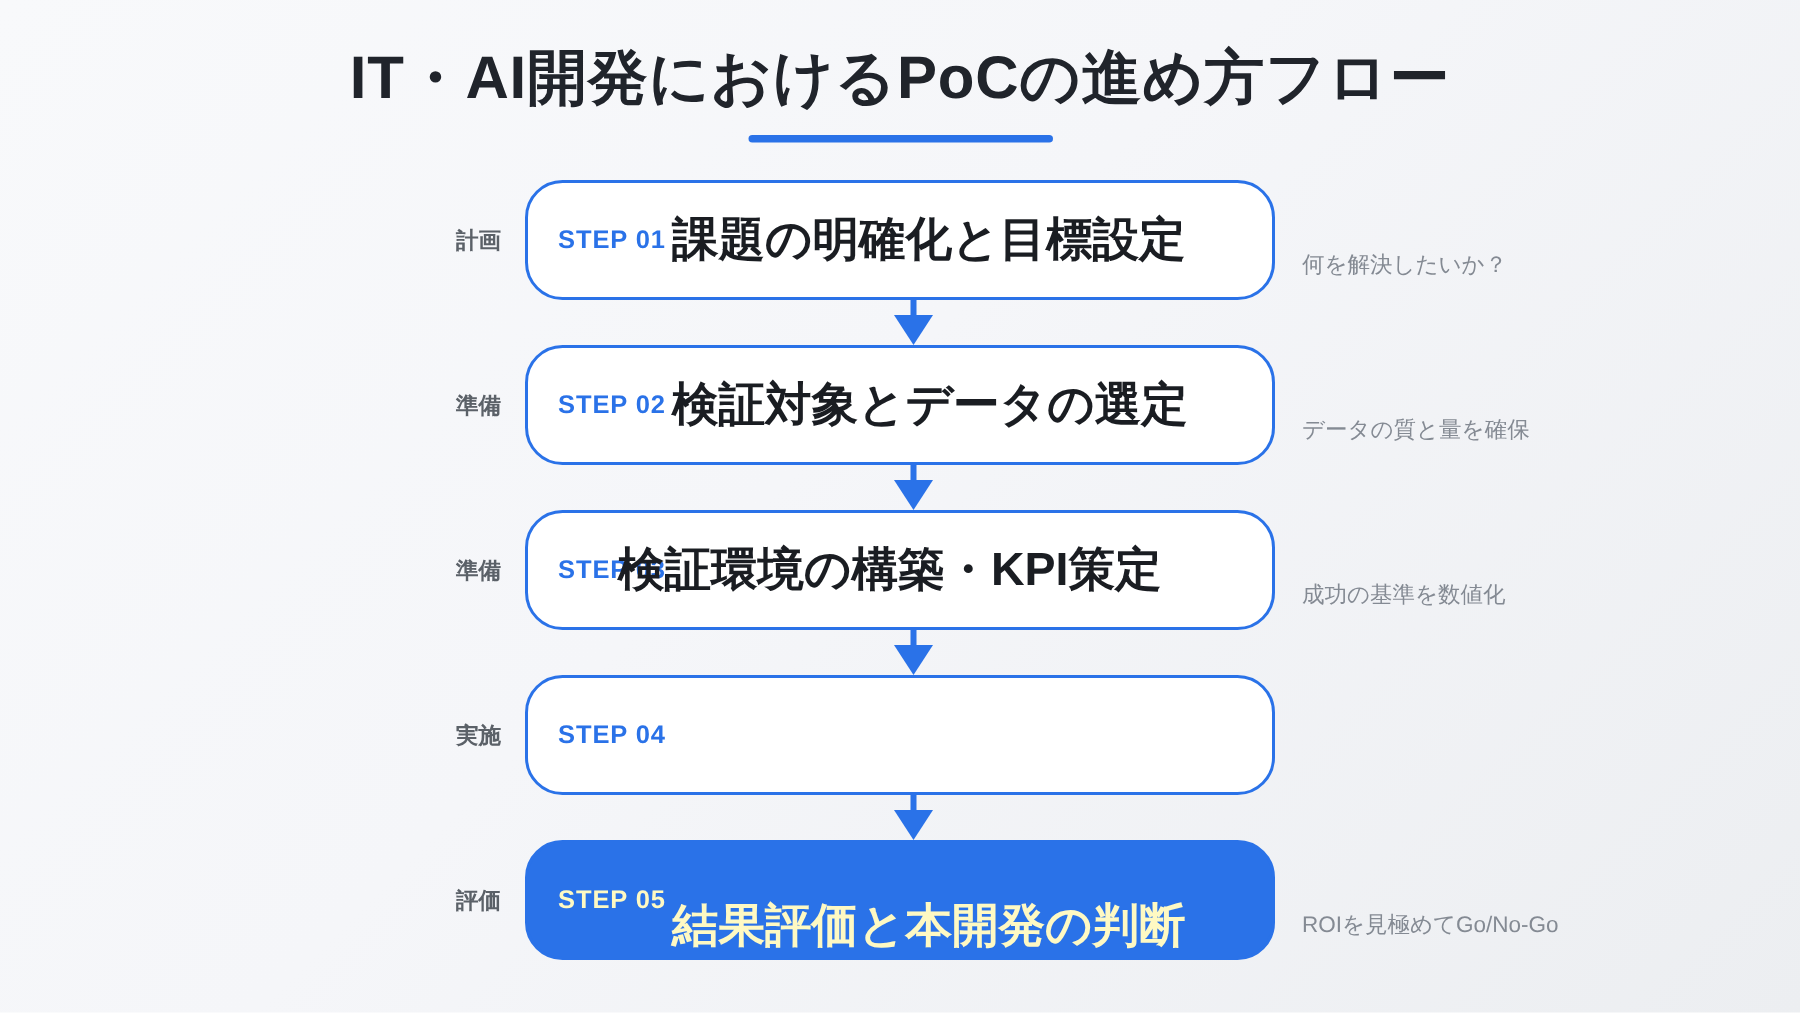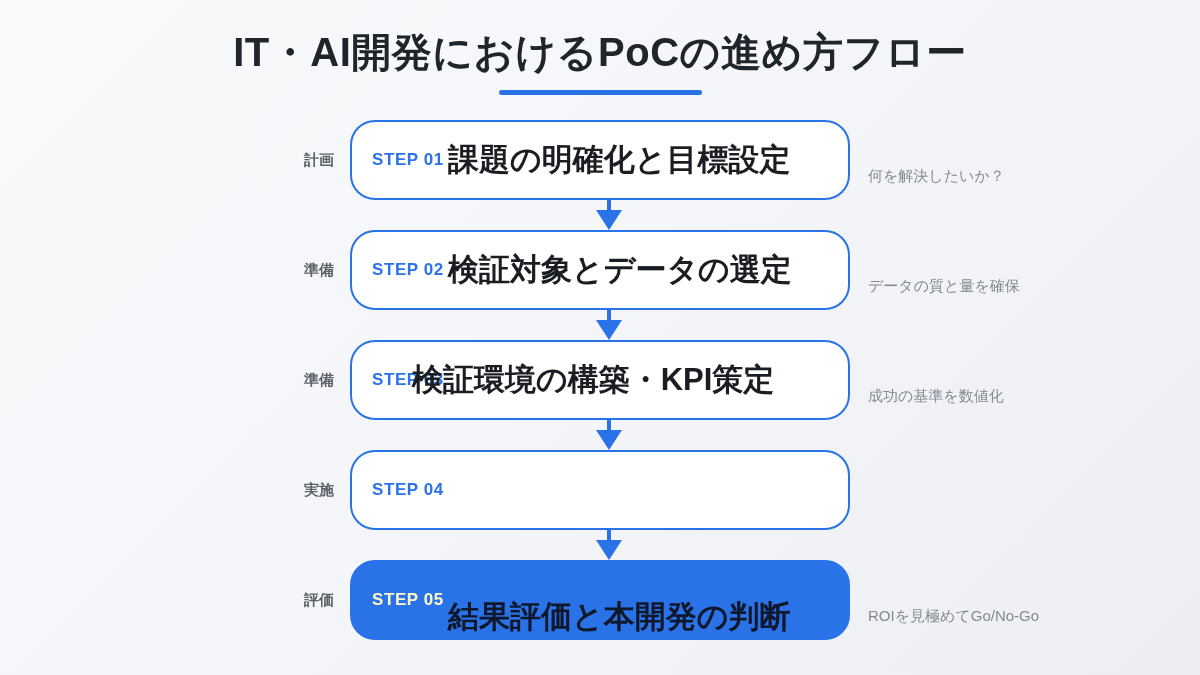--- a/index.html
+++ b/index.html
@@ -110,21 +110,21 @@
 
   .step-title {
     font-size: 31px;
     font-weight: bold;
     color: #1a1d22;
     white-space: nowrap;
     margin-left: 4px;
     flex: 0 0 auto;
   }
   .step-box.highlight .step-title {
-    color: #0f172a;
+    color: #fef9c3;
     margin-top: 33px;
   }
   
   .step-box.overflow-title .step-title {
     margin-left: -32px;
   }
 
   .step-note {
     position: absolute;
     left: 868px;

